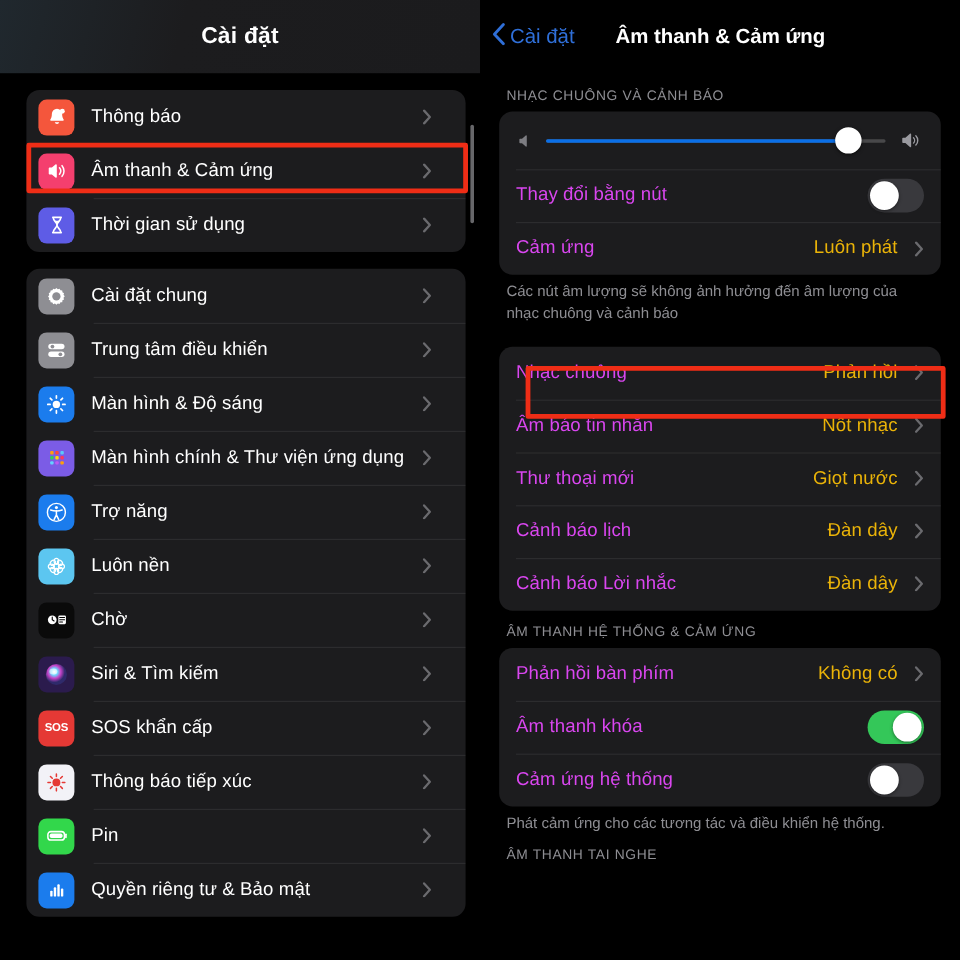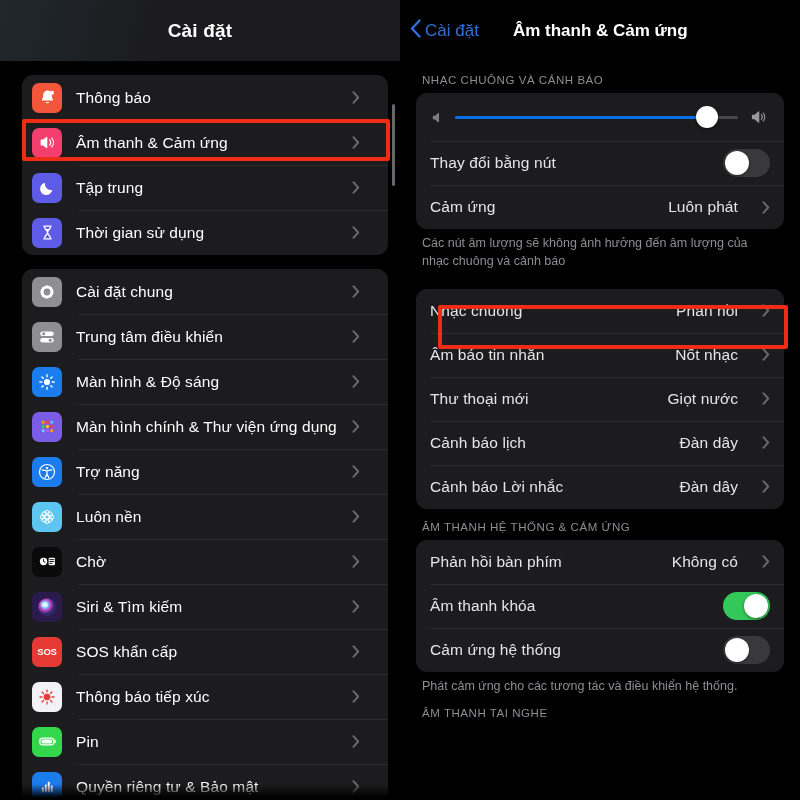--- a/index.html
+++ b/index.html
@@ -63,22 +63,22 @@
     padding:12px 16px 7px 22px; text-transform:uppercase;
   }
   .card { margin:0 16px 0 16px; background:#1c1c1e; border-radius:11px; overflow:hidden; }
   .row {
     position:relative; display:flex; align-items:center;
     height:44px; padding:0 14px;
   }
   .row + .row::before {
     content:""; position:absolute; left:14px; right:0; top:0; height:1px; background:#2c2c2e;
   }
-  .row-label { font-size:15.5px; color:#e5e5e5; flex:1; letter-spacing:.1px; }
-  .row-value { font-size:15.5px; color:#e5e5e5; margin-right:18px; letter-spacing:.1px; }
+  .row-label { font-size:15.5px; color:#d946ef; flex:1; letter-spacing:.1px; }
+  .row-value { font-size:15.5px; color:#eab308; margin-right:8px; letter-spacing:.1px; }
   .footer-note {
     font-size:12.5px; color:#8e8e93; line-height:1.42;
     padding:6px 26px 0 22px;
   }
 
   
   .slider-row { height:48px; display:flex; align-items:center; padding:0 14px; }
   .spk { flex:none; color:#8e8e93; display:flex; align-items:center; }
   .slider-wrap { position:relative; flex:1; height:20px; margin:0 10px; display:flex; align-items:center; }
   .track { position:absolute; left:0; right:0; height:3px; background:#48484a; border-radius:2px; }
@@ -132,33 +132,20 @@
         </div>
         <div class="side-row">
           <span class="side-ico" style="background:#f43f6e">
             <svg width="19" height="19" viewBox="0 0 24 24">
               <path d="M10.4 5.1 6.6 8.3H4.2a.9.9 0 0 0-.9.9v5.6c0 .5.4.9.9.9h2.4l3.8 3.2c.6.5 1.4.1 1.4-.6V5.7c0-.7-.8-1.1-1.4-.6Z" fill="#fff"></path>
               <path d="M14.6 8.6a5.3 5.3 0 0 1 0 6.8" stroke="#fff" stroke-width="1.6" fill="none" stroke-linecap="round"></path>
               <path d="M17.3 6.4a8.6 8.6 0 0 1 0 11.2" stroke="#fff" stroke-width="1.6" fill="none" stroke-linecap="round"></path>
             </svg>
           </span>
           <span class="side-label">Âm thanh &amp; Cảm ứng</span>
-          <span class="chev">
-            <svg width="8" height="13" viewBox="0 0 8 13">
-              <path d="M1.4 1.2 6.2 6.5 1.4 11.8" fill="none" stroke="#6a6a6e" stroke-width="1.9" stroke-linecap="round" stroke-linejoin="round"></path>
-            </svg>
-          </span>
-        </div>
-        <div class="side-row">
-          <span class="side-ico" style="background:#5e5ce6">
-            <svg width="18" height="18" viewBox="0 0 24 24">
-              <path d="M19 14.6A8.2 8.2 0 0 1 9.4 5a8.2 8.2 0 1 0 9.6 9.6Z" fill="#fff"></path>
-            </svg>
-          </span>
-          <span class="side-label">Tập trung</span>
           <span class="chev">
             <svg width="8" height="13" viewBox="0 0 8 13">
               <path d="M1.4 1.2 6.2 6.5 1.4 11.8" fill="none" stroke="#6a6a6e" stroke-width="1.9" stroke-linecap="round" stroke-linejoin="round"></path>
             </svg>
           </span>
         </div>
         <div class="side-row">
           <span class="side-ico" style="background:#5e5ce6">
             <svg width="17" height="17" viewBox="0 0 24 24">
               <path d="M7 3h10M7 21h10" stroke="#fff" stroke-width="1.9" stroke-linecap="round"></path>

